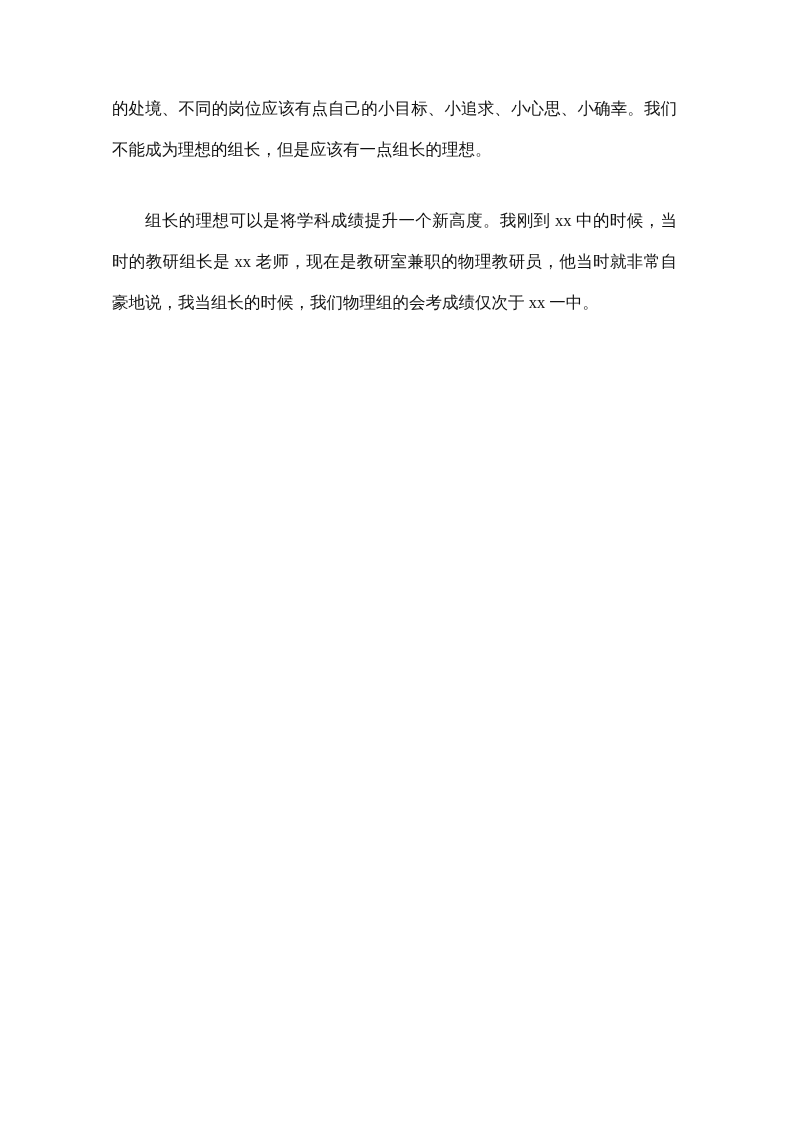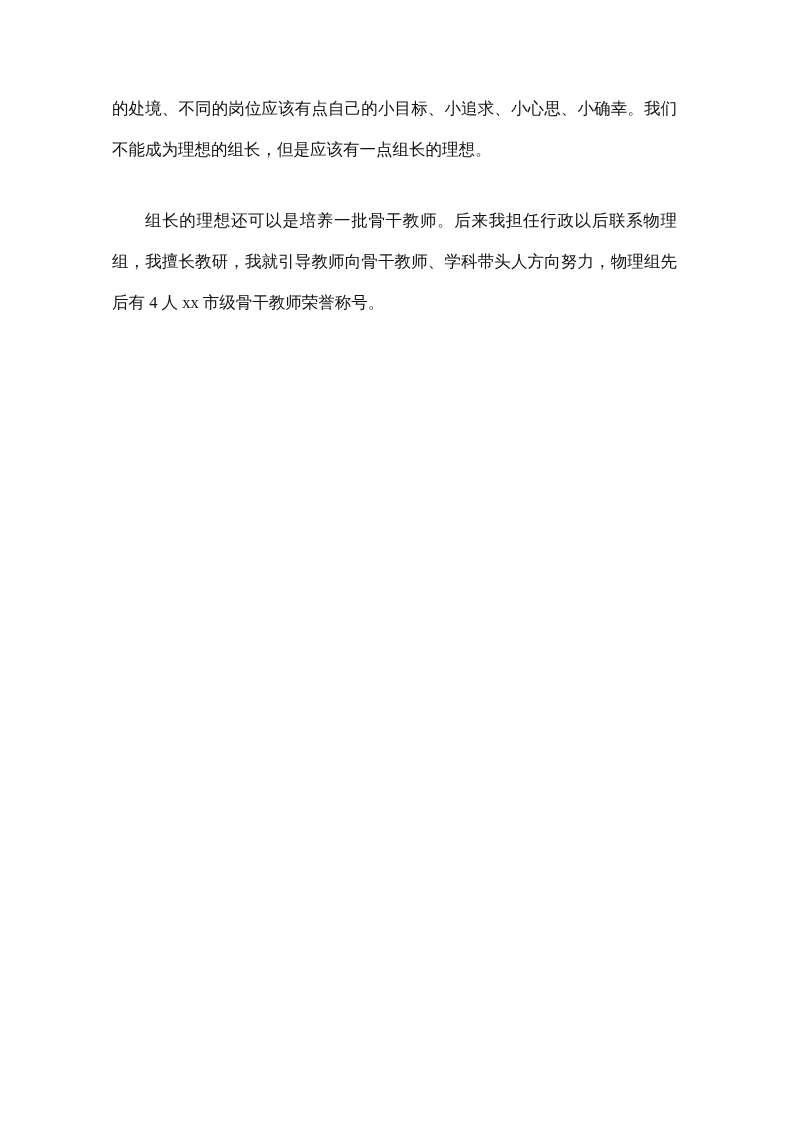--- a/index.html
+++ b/index.html
@@ -40,15 +40,15 @@
   .para:last-child {
     margin-bottom: 0;
   }
 </style>
 </head>
 <body>
 
 <div class="page">
   <div class="doc-body">
     <p class="para">的处境、不同的岗位应该有点自己的小目标、小追求、小心思、小确幸。我们不能成为理想的组长，但是应该有一点组长的理想。</p>
-    <p class="para indent">组长的理想还可以是培养一批骨干教师。后来我担任行政以后联系物理组，我擅长教研，我就引导教师向骨干教师、学科带头人方向努力，物理组先后有 4 人 xx 市级骨干教师荣誉称号。</p>
+    <p class="para indent">组长的理想可以是将学科成绩提升一个新高度。我刚到 xx 中的时候，当时的教研组长是 xx 老师，现在是教研室兼职的物理教研员，他当时就非常自豪地说，我当组长的时候，我们物理组的会考成绩仅次于 xx 一中。</p>
   </div>
 </div>
 
 </body></html>

